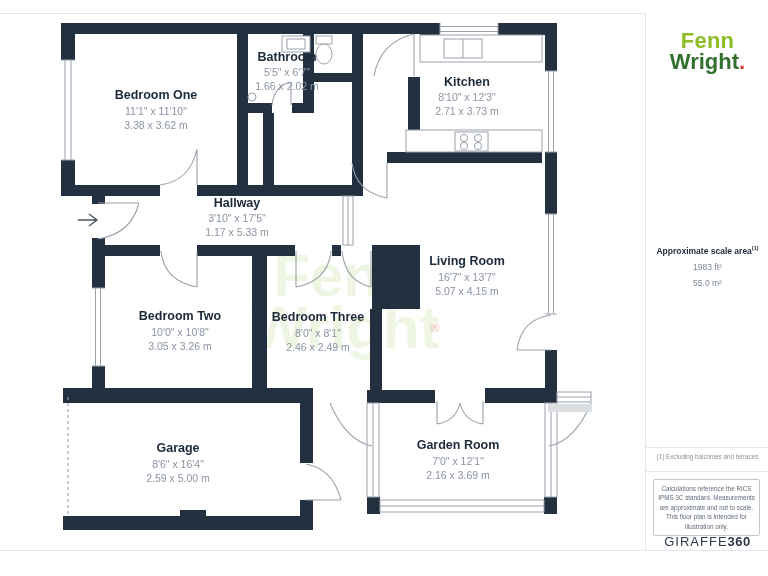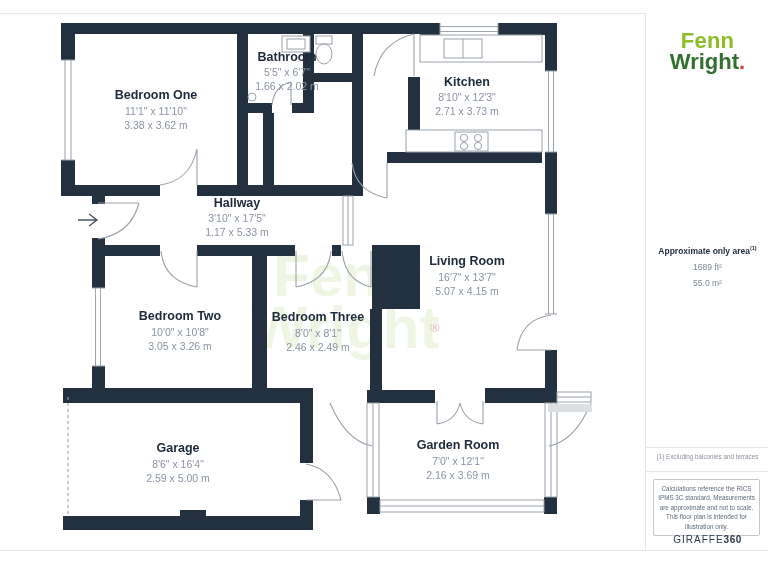--- a/index.html
+++ b/index.html
@@ -22,21 +22,21 @@
   .area-label{font-size:8.5px;font-weight:bold;color:#1c2a3a;}
   .area-label sup{font-size:5.5px;}
   .area-val{font-size:8.5px;color:#7d8794;margin-top:6px;}
   .side-hr{position:absolute;left:0;width:123px;height:1px;background:#e4e6e9;}
   .footnote{position:absolute;top:440px;left:0;width:123px;text-align:center;
             font-size:6.3px;color:#8a93a0;}
   .disclaimer{position:absolute;top:466px;left:7px;width:107px;border:1px solid #c3c8cf;
               border-radius:2px;padding:4px 3px;font-size:6.3px;line-height:1.5;
               color:#5f6b7a;text-align:center;box-sizing:border-box;}
   .brand{position:absolute;top:521px;left:0;width:123px;text-align:center;
-         font-size:10px;color:#2d3a4a;letter-spacing:1px;}
+         font-size:13px;color:#2d3a4a;letter-spacing:1px;}
   .brand b{letter-spacing:0.5px;}
 </style>
 </head>
 <body>
 
 <div class="canvas">
 
   <div class="hline" style="top:13px"></div>
   <div class="hline" style="top:550px"></div>
 
@@ -219,22 +219,22 @@
     </g>
   </svg>
 
   <div class="sidebar">
     <div class="logo">
       <span class="w1">Fenn</span>
       <span class="w2">Wright</span><span class="dot">.</span>
     </div>
 
     <div class="areabox">
-      <div class="area-label"><span>Approximate only area</span><sup>(1)</sup></div>
-      <div class="area-val">1689 ft²</div>
+      <div class="area-label"><span>Approximate scale area</span><sup>(1)</sup></div>
+      <div class="area-val">1983 ft²</div>
       <div class="area-val">55.0 m²</div>
     </div>
 
     <div class="side-hr" style="top:434px"></div>
     <div class="footnote">(1) Excluding balconies and terraces</div>
     <div class="side-hr" style="top:458px"></div>
 
     <div class="disclaimer">Calculations reference the RICS IPMS 3C standard. Measurements are approximate and not to scale. This floor plan is intended for illustration only.</div>
 
     <div class="brand"><span>GIRAFFE</span><b>360</b></div>

